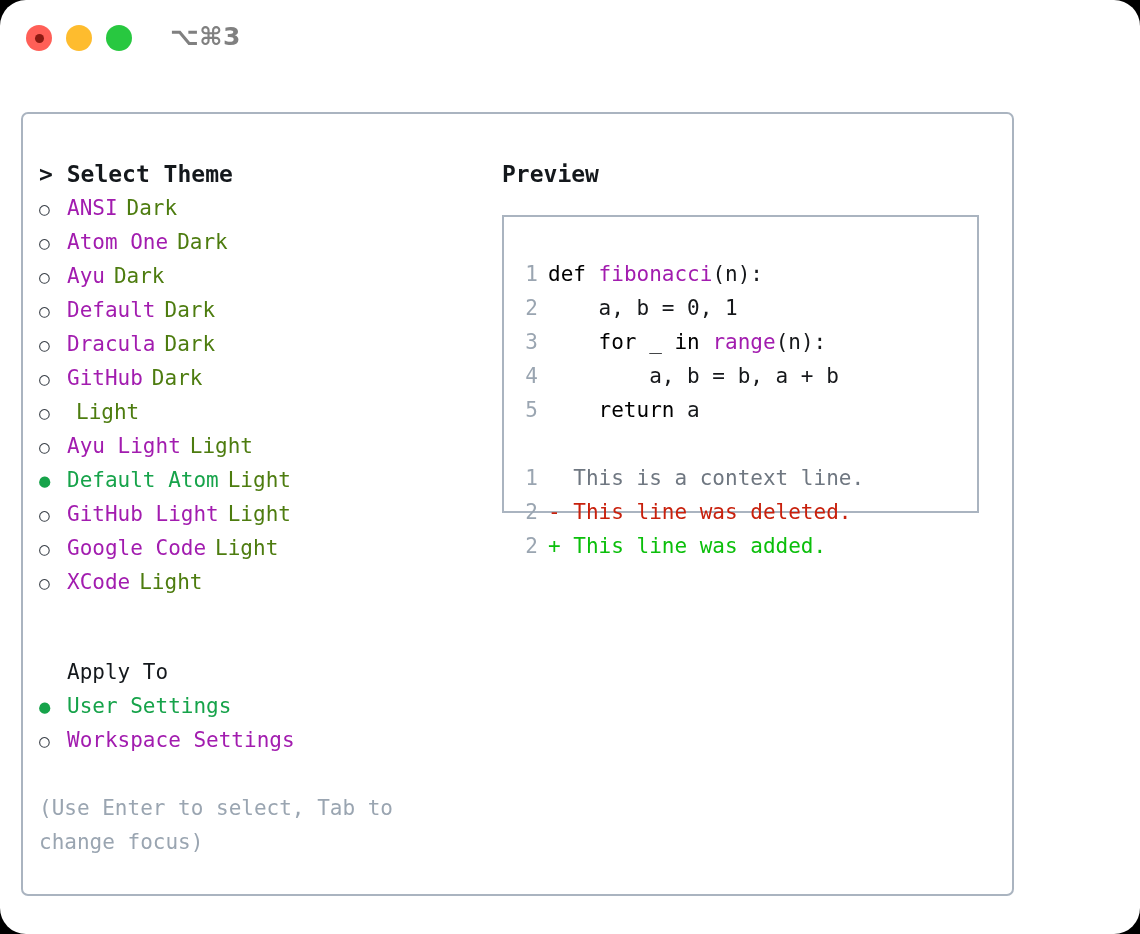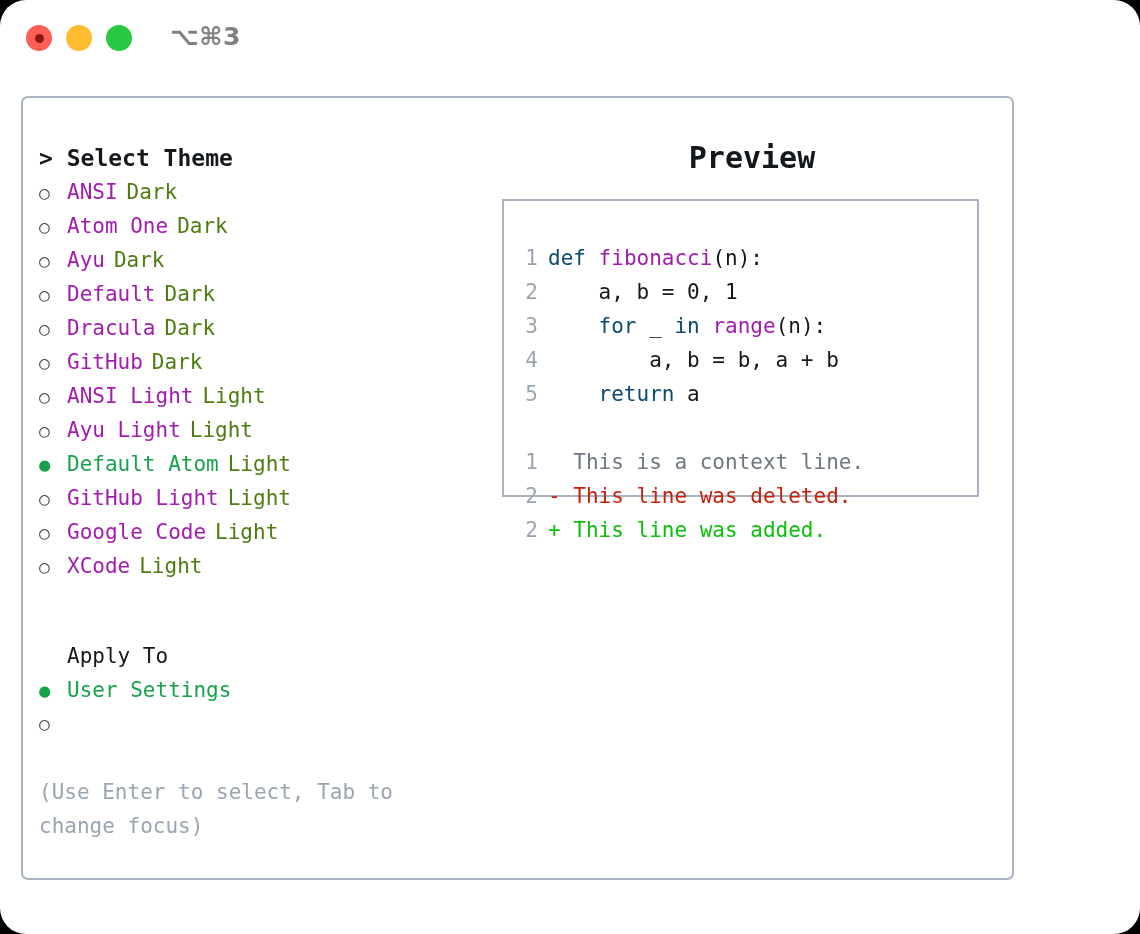--- a/index.html
+++ b/index.html
@@ -66,21 +66,21 @@
     font-size: 25px;
     font-weight: bold;
     color: #808080;
     letter-spacing: 0.5px;
   }
 
   
   .dialog {
     position: absolute;
     left: 21px;
-    top: 96px;
+    top: 112px;
     width: 993px;
     height: 784px;
     border: 2px solid #aab4c0;
     border-radius: 7px;
     background: #ffffff;
   }
 
   
   .left-pane {
     position: absolute;
@@ -148,26 +148,25 @@
   }
 
   
   .right-pane {
     position: absolute;
     left: 479px;
     top: 43px;
     width: 500px;
   }
   .preview-title {
-    font-size: 30px;
+    font-size: 23px;
     font-weight: bold;
     color: #14181c;
     line-height: 34px;
     white-space: pre;
-    text-align: center;
   }
   .preview-box {
     margin-top: 24px;
     width: 477px;
     height: 298px;
     border: 2px solid #aab4c0;
     background: #ffffff;
     position: relative;
   }
   .code {
@@ -178,21 +177,21 @@
     line-height: 34px;
     white-space: pre;
   }
   .code .ln {
     display: inline-block;
     width: 24px;
     text-align: right;
     color: #9aa5b1;
     margin-right: 10px;
   }
-  .kw   { color: #0c4a6e; }
+  .kw   { color: #000000; }
   .fn   { color: #a21caf; }
   .plain{ color: #16181b; }
   .ctx  { color: #6f7781; }
   .del  { color: #c8200c; }
   .add  { color: #0bbf0b; }
   .code .blank { display: block; height: 34px; }
 </style>
 </head>
 <body>
 
@@ -212,38 +211,38 @@
     <div class="left-pane">
       <div class="pane-title">&gt; Select Theme</div>
 
       <div class="theme-list" id="theme-list">
           <div class="row"><span class="marker">○</span><span class="name">ANSI</span><span class="tag">Dark</span></div>
           <div class="row"><span class="marker">○</span><span class="name">Atom One</span><span class="tag">Dark</span></div>
           <div class="row"><span class="marker">○</span><span class="name">Ayu</span><span class="tag">Dark</span></div>
           <div class="row"><span class="marker">○</span><span class="name">Default</span><span class="tag">Dark</span></div>
           <div class="row"><span class="marker">○</span><span class="name">Dracula</span><span class="tag">Dark</span></div>
           <div class="row"><span class="marker">○</span><span class="name">GitHub</span><span class="tag">Dark</span></div>
-          <div class="row"><span class="marker">○</span><span class="name">ANSI Light</span><span class="tag">Light</span></div>
+          <div class="row"><span class="marker">○</span><span class="tag">Light</span></div>
           <div class="row"><span class="marker">○</span><span class="name">Ayu Light</span><span class="tag">Light</span></div>
           <div class="row selected"><span class="marker sel">●</span><span class="name">Default Atom</span><span class="tag">Light</span></div>
           <div class="row"><span class="marker">○</span><span class="name">GitHub Light</span><span class="tag">Light</span></div>
           <div class="row"><span class="marker">○</span><span class="name">Google Code</span><span class="tag">Light</span></div>
           <div class="row"><span class="marker">○</span><span class="name">XCode</span><span class="tag">Light</span></div>
         </div>
 
       <div class="section-gap"></div>
 
       <div class="section-label">
         <span class="marker">○</span>
         <span>Apply To</span>
       </div>
 
       <div id="apply-list">
           <div class="row selected"><span class="marker sel">●</span><span class="name">User Settings</span></div>
-          <div class="row"><span class="marker">○</span></div>
+          <div class="row"><span class="marker">○</span><span class="name">Workspace Settings</span></div>
         </div>
 
       <div class="hint">(Use Enter to select, Tab to change focus)</div>
     </div>
 
     <div class="right-pane">
       <div class="preview-title">Preview</div>
       <div class="preview-box">
         <div class="code" id="code-block"><div><span class="ln">1</span><span class="kw">def</span><span class="plain"> </span><span class="fn">fibonacci</span><span class="plain">(n):</span></div><div><span class="ln">2</span><span class="plain">    a, b = 0, 1</span></div><div><span class="ln">3</span><span class="plain">    </span><span class="kw">for</span><span class="plain"> _ </span><span class="kw">in</span><span class="plain"> </span><span class="fn">range</span><span class="plain">(n):</span></div><div><span class="ln">4</span><span class="plain">        a, b = b, a + b</span></div><div><span class="ln">5</span><span class="plain">    </span><span class="kw">return</span><span class="plain"> a</span></div><div class="blank"></div><div><span class="ln">1</span><span class="ctx"> </span><span class="ctx"> This is a context line.</span></div><div><span class="ln">2</span><span class="del">-</span><span class="del"> This line was deleted.</span></div><div><span class="ln">2</span><span class="add">+</span><span class="add"> This line was added.</span></div></div>
       </div>

